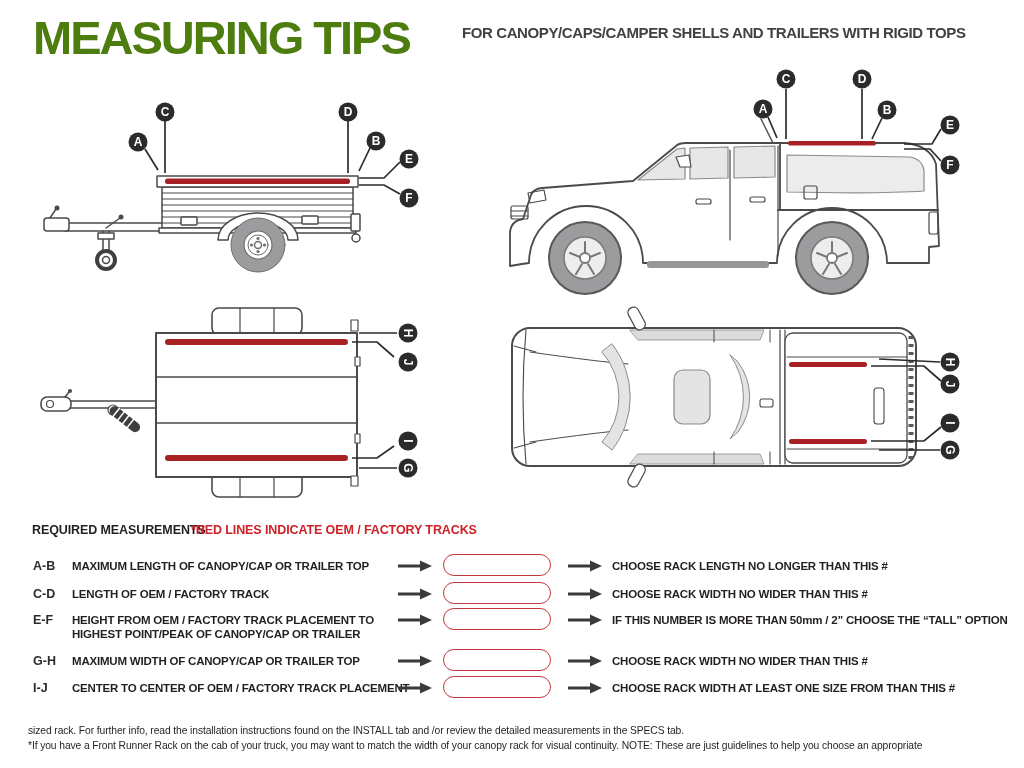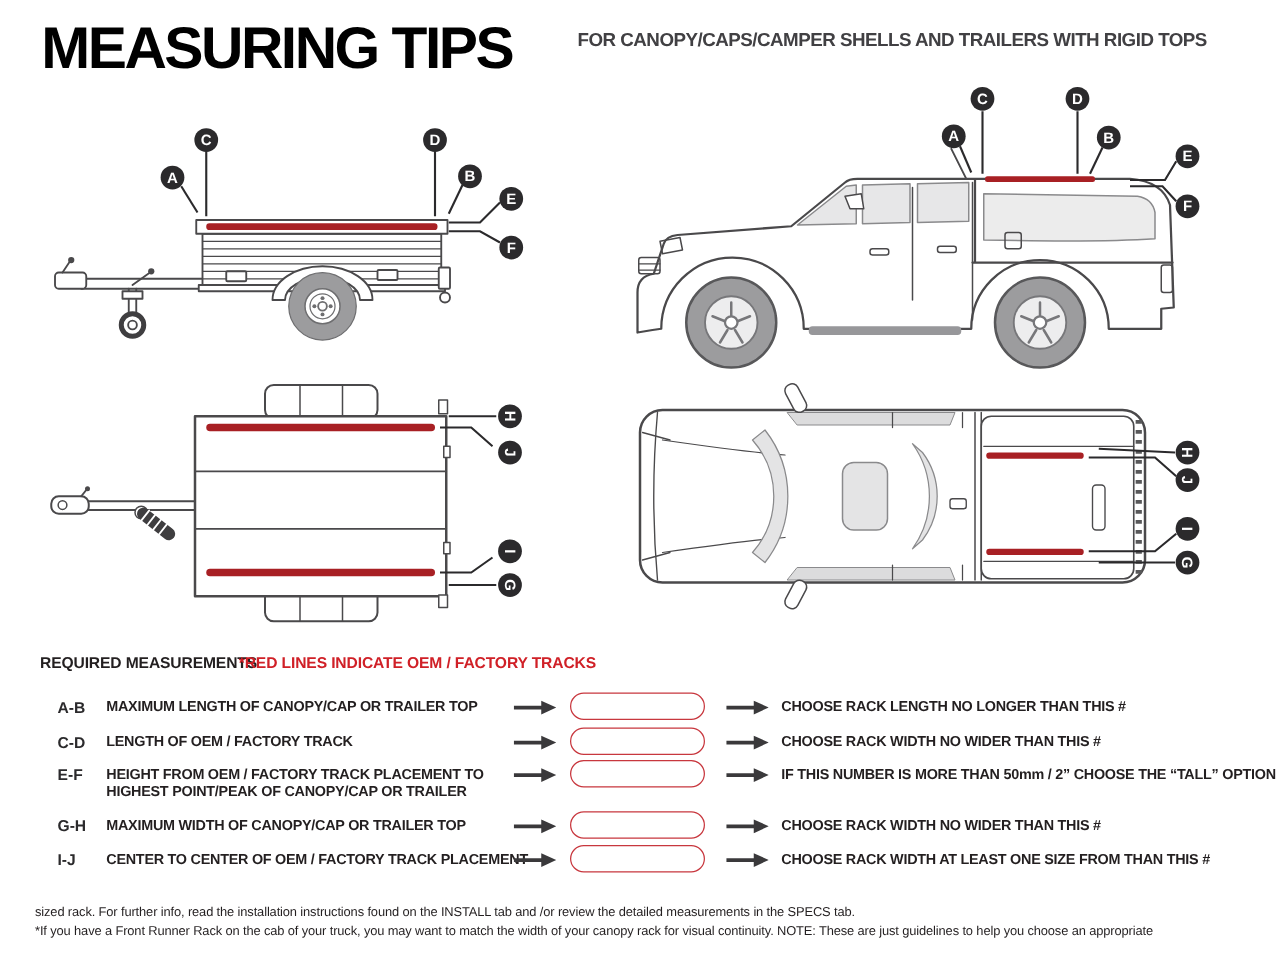--- a/index.html
+++ b/index.html
@@ -1,24 +1,24 @@
 <!DOCTYPE html>
 <html><head>
 <meta charset="utf-8">
 <style>
   html,body{margin:0;padding:0;background:#fff}
   body{width:1024px;height:768px;position:relative;overflow:hidden;
        font-family:"Liberation Sans",sans-serif;color:#2b2a2c;}
   .abs{position:absolute}
-  .title{left:33px;top:10px;font-size:47px;font-weight:700;letter-spacing:-2px;color:#000000;white-space:nowrap}
+  .title{left:33px;top:10px;font-size:47px;font-weight:700;letter-spacing:-2px;color:#4d7c0f;white-space:nowrap}
   .subtitle{left:462px;top:23px;font-size:15px;font-weight:700;letter-spacing:-0.4px;color:#414043;line-height:19px}
   .subtitle div{white-space:nowrap}
   .sec-title{left:32px;top:523px;font-size:12.5px;font-weight:700;letter-spacing:-0.1px;color:#231f20;white-space:nowrap}
   .sec-note{left:191px;top:523px;font-size:12.5px;font-weight:700;letter-spacing:-0.1px;color:#d02027;white-space:nowrap}
-  .row{position:absolute;left:13px;width:914px;height:14px}
+  .row{position:absolute;left:0;width:914px;height:14px}
   .row .code{left:33px;top:0;font-size:12.5px;font-weight:700;white-space:nowrap}
   .row .desc{left:72px;top:0}
   .row .desc div,.row .result div{font-size:11.5px;font-weight:700;letter-spacing:-0.2px;line-height:14px;white-space:nowrap;color:#231f20}
   .row .arr1{left:398px;top:1px}
   .row .arr2{left:568px;top:1px}
   .row .pill{left:443px;top:-5px;width:106px;height:20px;border:1.6px solid #c8373e;border-radius:12px;background:#fff}
   .row .result{left:612px;top:0}
   .footnote{left:28px;top:723px;color:#231f20}
   .footnote div{font-size:10.3px;font-weight:400;letter-spacing:-0.1px;line-height:15px;white-space:nowrap}
   svg text.cl{font-family:"Liberation Sans",sans-serif;font-size:12px;font-weight:700;fill:#ffffff}

